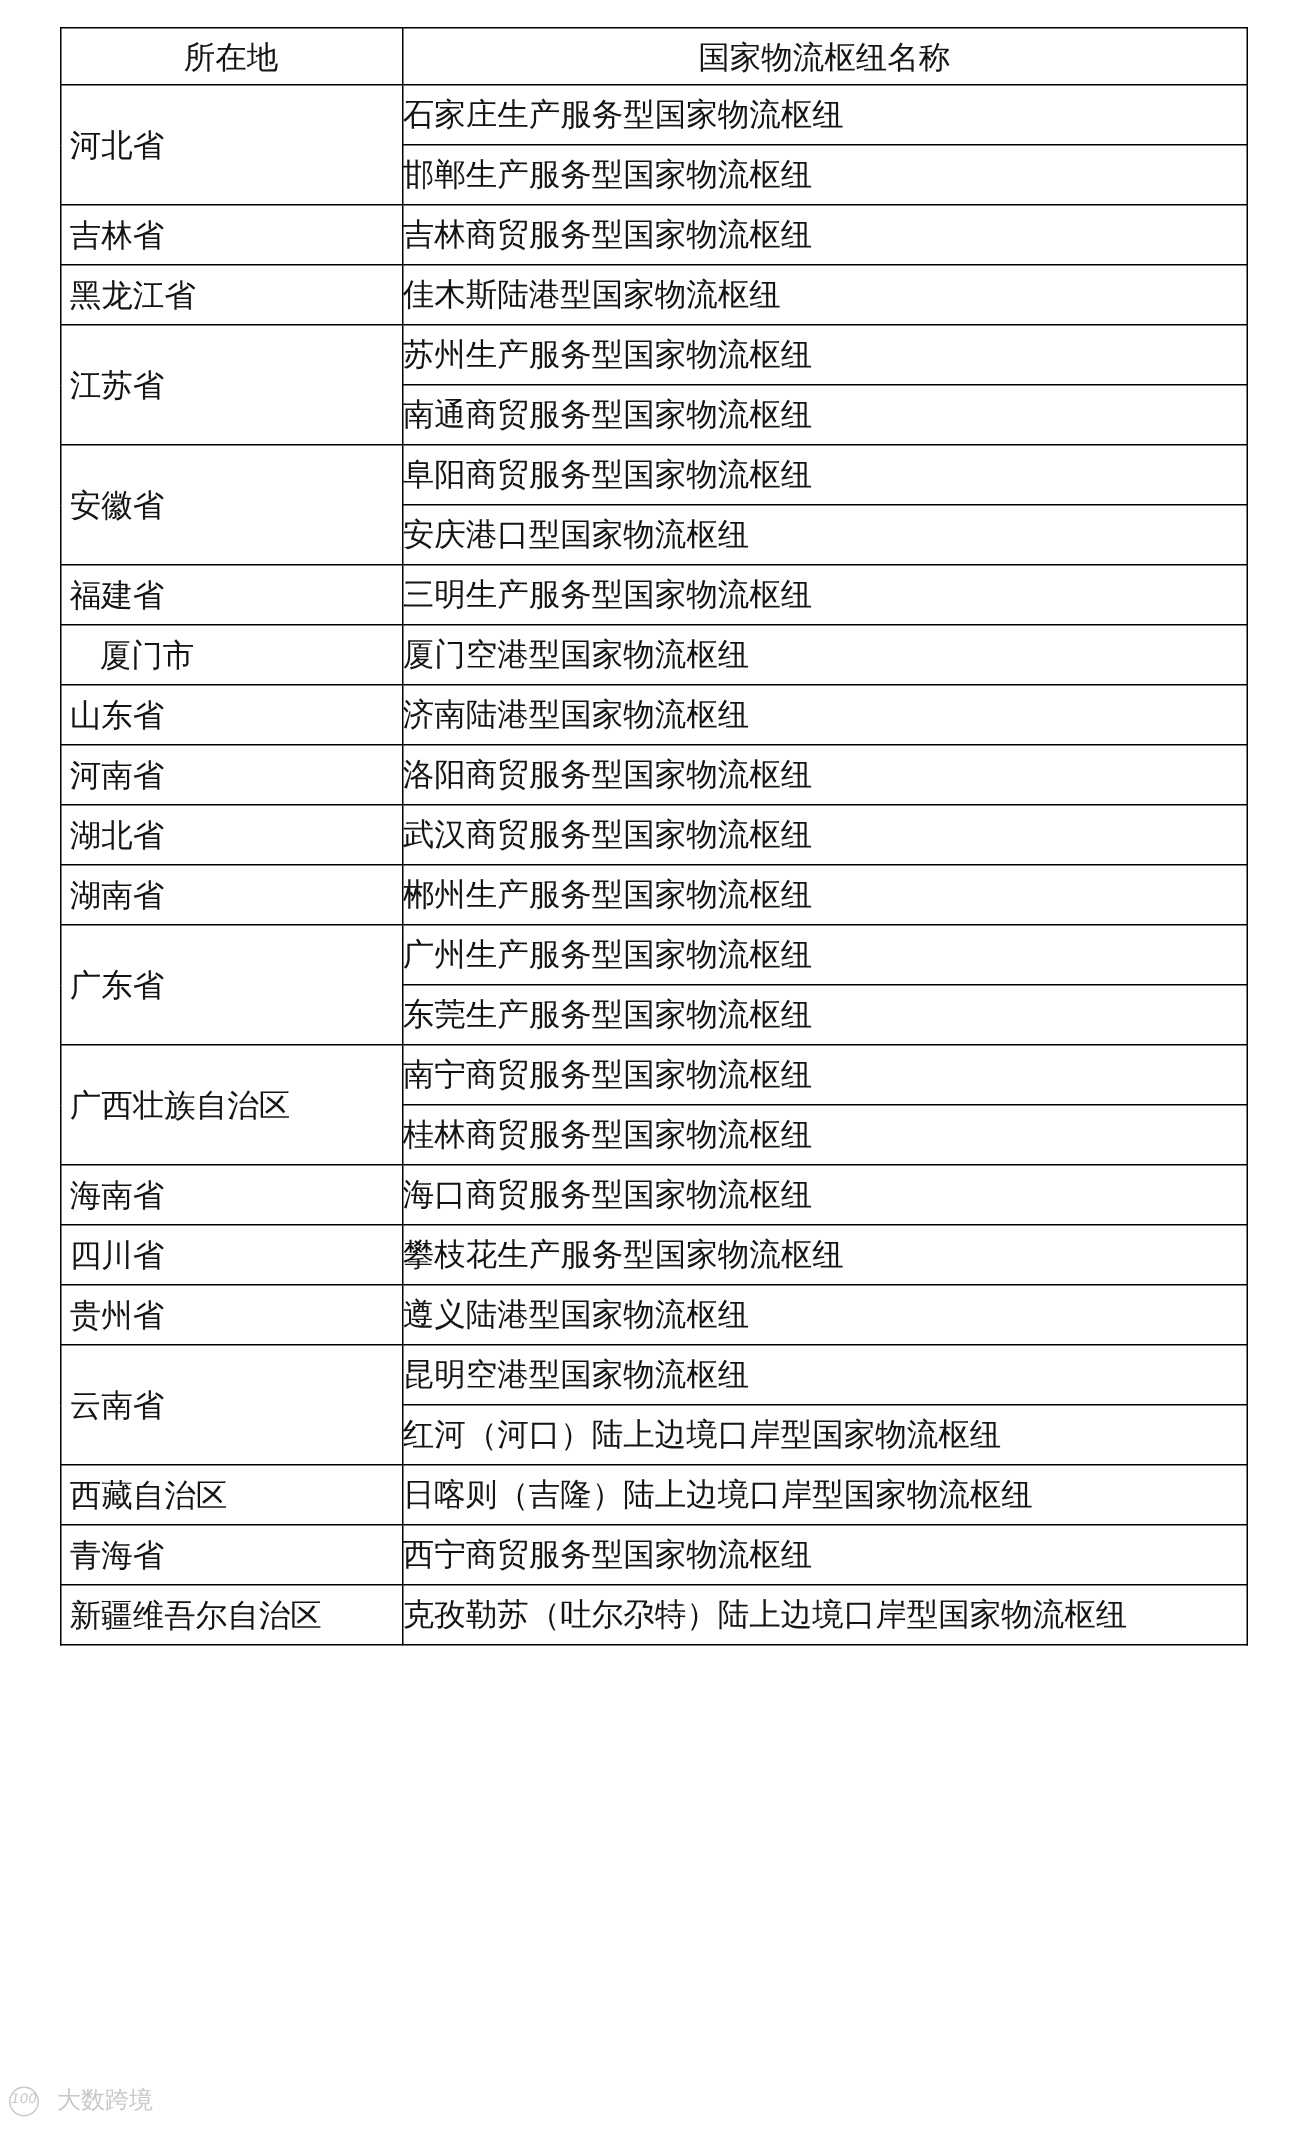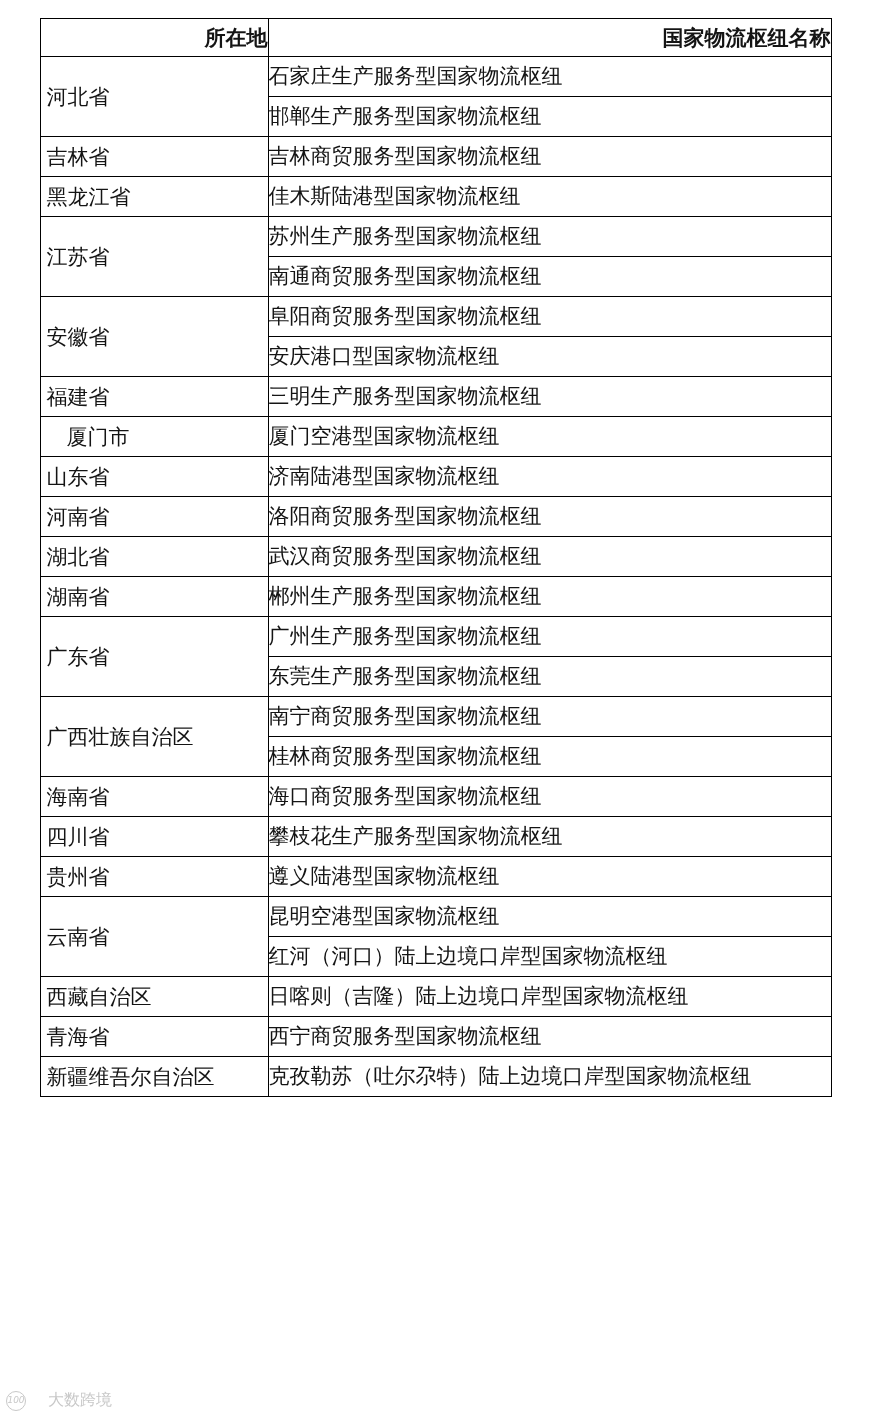--- a/index.html
+++ b/index.html
@@ -32,42 +32,42 @@
     margin: 18px auto 0 auto;
   }
   table.hub-table th,
   table.hub-table td {
     border: 1.5px solid #000000;
     font-size: 21px;
     vertical-align: middle;
   }
   table.hub-table th {
     height: 38px;
-    text-align: right;
-    font-weight: bold;
+    text-align: center;
+    font-weight: normal;
   }
   col.col-location { width: 228px; }
   col.col-hubname  { width: 563px; }
   td.loc {
     padding: 4px 6px 4px 6px;
     height: 40px;
   }
   td.loc.indent { padding-left: 26px; margin-top: 32px; }
   td.hub {
     padding: 4px 10px 4px 0;
     height: 40px;
     line-height: 1.45;
   }
   .watermark {
     position: absolute;
     left: 6px;
     bottom: 8px;
     display: flex;
     align-items: center;
-    gap: 22px;
+    gap: 12px;
     color: #c8c8c8;
     font-size: 16px;
     font-family: "DejaVu Sans", "Liberation Sans", sans-serif;
   }
   .wm-logo {
     display: inline-flex;
     align-items: center;
     justify-content: center;
     width: 20px;
     height: 20px;

